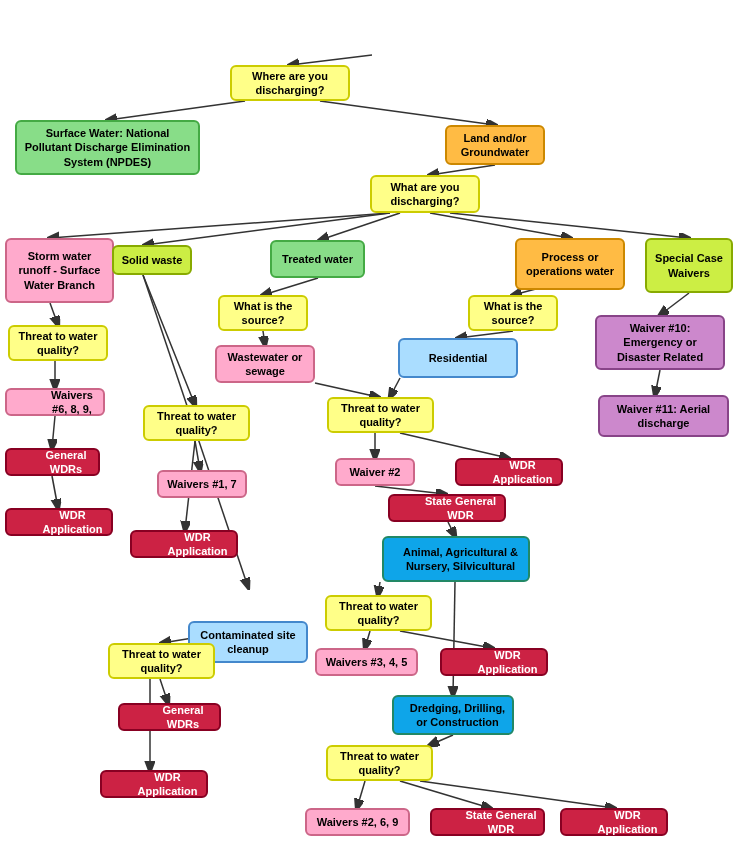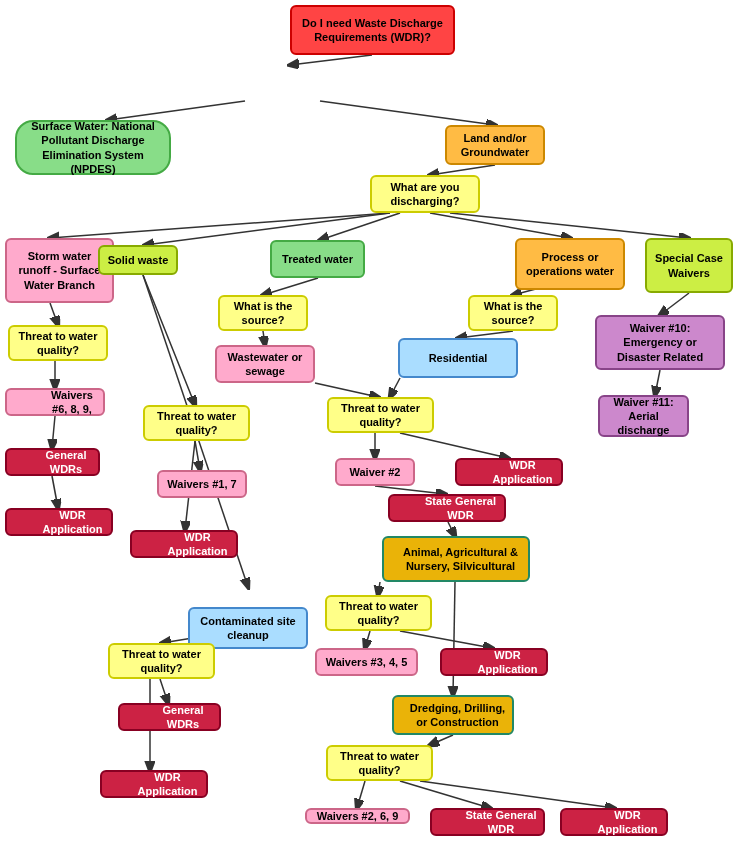--- a/index.html
+++ b/index.html
@@ -31,21 +31,21 @@
       justify-content: center;
     }
     .red { background: #ff4444; color: #000; border-color: #cc0000; }
     .yellow { background: #ffff88; color: #000; border-color: #cccc00; }
     .green { background: #88dd88; color: #000; border-color: #44aa44; }
     .pink { background: #ffaacc; color: #000; border-color: #cc6688; }
     .orange { background: #ffbb44; color: #000; border-color: #cc8800; }
     .blue { background: #aaddff; color: #000; border-color: #4488cc; }
     .purple { background: #cc88cc; color: #000; border-color: #884488; }
     .crimson { background: #cc2244; color: #fff; border-color: #880022; padding-left: 33px; }
-    .teal { background: #eab308; color: #000; border-color: #228866; padding-left: 15px; }
+    .teal { background: #0ea5e9; color: #000; border-color: #228866; padding-left: 15px; }
     .lime { background: #ccee44; color: #000; border-color: #88aa00; }
 
     svg.arrows {
       position: absolute;
       top: 0; left: 0;
       width: 740px;
       height: 868px;
       pointer-events: none;
     }
     svg.arrows line, svg.arrows path {
@@ -142,52 +142,52 @@
 
     <line x1="453" y1="735" x2="430" y2="745" marker-end="url(#arrow)"></line>
 
     <line x1="365" y1="781" x2="357" y2="808" marker-end="url(#arrow)"></line>
 
     <line x1="400" y1="781" x2="490" y2="808" marker-end="url(#arrow)"></line>
 
     <line x1="420" y1="781" x2="614" y2="808" marker-end="url(#arrow)"></line>
   </svg>
 
-  <div class="node red" style="left:290px;top:5px;width:165px;height:50px;">Do I need Waste Discharge Requirements (WDR)?</div>
-
-
-  <div class="node green" style="left:15px;top:120px;width:156px;height:55px;border-radius:18px;">Surface Water: National Pollutant Discharge Elimination System (NPDES)</div>
+
+  <div class="node yellow" style="left:230px;top:65px;width:120px;height:36px;">Where are you discharging?</div>
+
+  <div class="node green" style="left:15px;top:120px;width:185px;height:55px;">Surface Water: National Pollutant Discharge Elimination System (NPDES)</div>
 
   <div class="node orange" style="left:445px;top:125px;width:100px;height:40px;">Land and/or Groundwater</div>
 
   <div class="node yellow" style="left:370px;top:175px;width:110px;height:38px;">What are you discharging?</div>
 
   <div class="node pink" style="left:5px;top:238px;width:109px;height:65px;">Storm water runoff - Surface Water Branch</div>
 
-  <div class="node lime" style="left:98px;top:245px;width:80px;height:30px;text-align:center;">Solid waste</div>
+  <div class="node lime" style="left:112px;top:245px;width:80px;height:30px;text-align:center;">Solid waste</div>
 
   <div class="node green" style="left:270px;top:240px;width:95px;height:38px;">Treated water</div>
 
   <div class="node orange" style="left:515px;top:238px;width:110px;height:52px;">Process or operations water</div>
 
   <div class="node lime" style="left:645px;top:238px;width:88px;height:55px;">Special Case Waivers</div>
 
   <div class="node yellow" style="left:218px;top:295px;width:90px;height:36px;">What is the source?</div>
 
   <div class="node yellow" style="left:468px;top:295px;width:90px;height:36px;">What is the source?</div>
 
   <div class="node purple" style="left:595px;top:315px;width:130px;height:55px;">Waiver #10: Emergency or Disaster Related</div>
 
   <div class="node yellow" style="left:8px;top:325px;width:100px;height:36px;">Threat to water quality?</div>
 
   <div class="node pink" style="left:215px;top:345px;width:100px;height:38px;">Wastewater or sewage</div>
 
   <div class="node blue" style="left:398px;top:338px;width:120px;height:40px;">Residential</div>
 
-  <div class="node purple" style="left:598px;top:395px;width:91px;height:42px;">Waiver #11: Aerial discharge</div>
+  <div class="node purple" style="left:598px;top:395px;width:131px;height:42px;">Waiver #11: Aerial discharge</div>
 
   <div class="node pink" style="left:5px;top:388px;width:100px;height:28px;padding-left:40px;">Waivers #6, 8, 9,</div>
 
   <div class="node yellow" style="left:143px;top:405px;width:107px;height:36px;">Threat to water quality?</div>
 
   <div class="node yellow" style="left:327px;top:397px;width:107px;height:36px;">Threat to water quality?</div>
 
   <div class="node crimson" style="left:5px;top:448px;width:95px;height:28px;">General WDRs</div>
 
   <div class="node pink" style="left:157px;top:470px;width:90px;height:28px;">Waivers #1, 7</div>
@@ -197,36 +197,36 @@
   <div class="node crimson" style="left:455px;top:458px;width:108px;height:28px;">WDR Application</div>
 
   <div class="node crimson" style="left:5px;top:508px;width:108px;height:28px;">WDR Application</div>
 
   <div class="node crimson" style="left:388px;top:494px;width:118px;height:28px;">State General WDR</div>
 
   <div class="node crimson" style="left:130px;top:530px;width:108px;height:28px;">WDR Application</div>
 
   <div class="node teal" style="left:382px;top:536px;width:148px;height:46px;">Animal, Agricultural &amp; Nursery, Silvicultural</div>
 
-  <div class="node blue" style="left:188px;top:607px;width:120px;height:42px;">Contaminated site cleanup</div>
+  <div class="node blue" style="left:188px;top:621px;width:120px;height:42px;">Contaminated site cleanup</div>
 
   <div class="node yellow" style="left:325px;top:595px;width:107px;height:36px;">Threat to water quality?</div>
 
   <div class="node yellow" style="left:108px;top:643px;width:107px;height:36px;">Threat to water quality?</div>
 
   <div class="node pink" style="left:315px;top:648px;width:103px;height:28px;">Waivers #3, 4, 5</div>
 
   <div class="node crimson" style="left:440px;top:648px;width:108px;height:28px;">WDR Application</div>
 
   <div class="node crimson" style="left:118px;top:703px;width:103px;height:28px;">General WDRs</div>
 
   <div class="node teal" style="left:392px;top:695px;width:122px;height:40px;">Dredging, Drilling, or Construction</div>
 
   <div class="node crimson" style="left:100px;top:770px;width:108px;height:28px;">WDR Application</div>
 
   <div class="node yellow" style="left:326px;top:745px;width:107px;height:36px;">Threat to water quality?</div>
 
-  <div class="node pink" style="left:305px;top:808px;width:105px;height:16px;">Waivers #2, 6, 9</div>
+  <div class="node pink" style="left:305px;top:808px;width:105px;height:28px;">Waivers #2, 6, 9</div>
 
   <div class="node crimson" style="left:430px;top:808px;width:115px;height:28px;">State General WDR</div>
 
   <div class="node crimson" style="left:560px;top:808px;width:108px;height:28px;">WDR Application</div>
 </div>
 
 </body></html>

